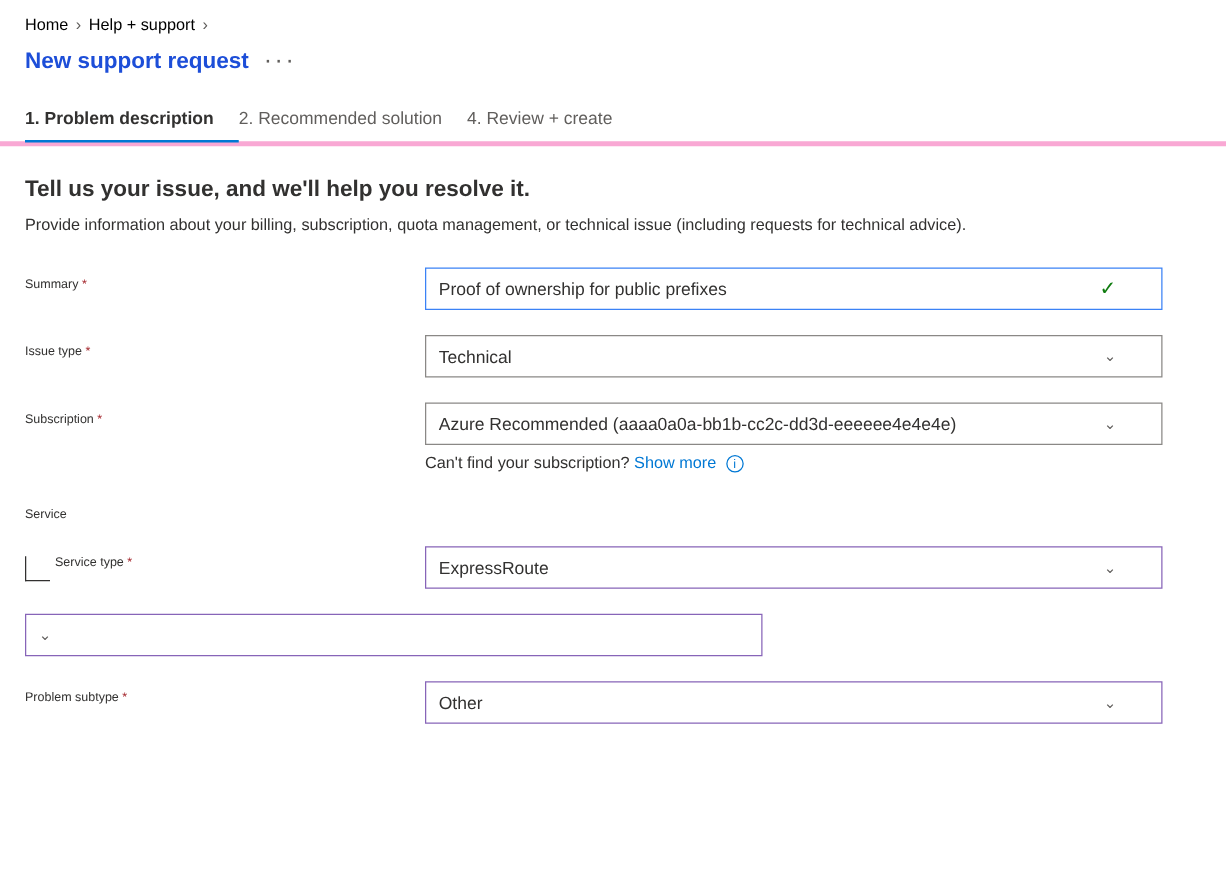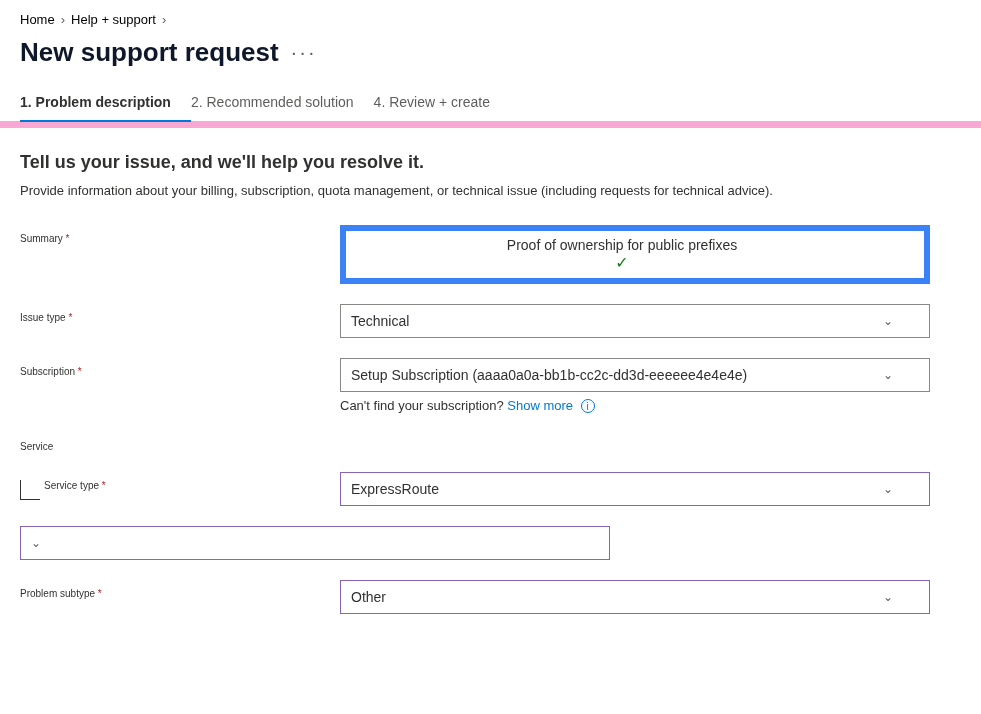--- a/index.html
+++ b/index.html
@@ -5,24 +5,24 @@
     * { box-sizing: border-box; margin: 0; padding: 0; }
     body { font-family: 'Segoe UI', Arial, sans-serif; font-size: 14px; color: #323130; background: #fff; }
 
     .page-container { max-width: 981px; min-height: 714px; padding: 0; overflow: hidden; }
 
     .breadcrumb { display: flex; align-items: center; padding: 12px 20px 6px 20px; font-size: 13px; }
     .breadcrumb a { color: #000000; text-decoration: none; }
     .breadcrumb-sep { margin: 0 6px; color: #605e5c; }
 
     .page-header { display: flex; align-items: center; padding: 4px 20px 16px 20px; }
-    .page-title { font-size: 26px; font-weight: 600; color: #0f172a; }
+    .page-title { font-size: 18px; font-weight: 600; color: #1d4ed8; }
     .page-menu { margin-left: 12px; color: #605e5c; font-size: 20px; cursor: pointer; letter-spacing: 2px; }
 
-    .tabs-container { border-bottom: 7px solid #f9a8d4; padding: 0 20px; }
+    .tabs-container { border-bottom: 4px solid #f9a8d4; padding: 0 20px; }
     .tabs { display: flex; gap: 0; }
     .tab { padding: 10px 20px 10px 0; font-size: 14px; color: #605e5c; cursor: pointer; border-bottom: 2px solid transparent; margin-bottom: -1px; white-space: nowrap; }
     .tab.active { color: #323130; border-bottom: 2px solid #0078d4; font-weight: 600; }
 
     .content { padding: 24px 20px; }
 
     .section-title { font-size: 18px; font-weight: 600; color: #323130; margin-bottom: 8px; }
     .section-desc { font-size: 13px; color: #323130; line-height: 1.5; margin-bottom: 24px; }
 
     .form-row { display: flex; align-items: flex-start; margin-bottom: 20px; }
@@ -38,21 +38,21 @@
       font-size: 14px;
       color: #323130;
       background: #fff;
       cursor: pointer;
       display: flex;
       align-items: center;
       justify-content: space-between;
       min-height: 34px;
     }
     .select-box.purple-border { border: 1px solid #8764b8; justify-content: space-between; }
-    .select-box.valid { border: 6px solid #3b82f6; flex-direction: column; }
+    .select-box.valid { border: 1px solid #3b82f6; }
     .select-text { flex: 1; }
     .select-icon { color: #605e5c; font-size: 12px; }
     .select-check { color: #107c10; font-size: 16px; }
 
     .subscription-hint { margin-top: 6px; font-size: 13px; }
     .subscription-hint a { color: #0078d4; text-decoration: none; }
     .info-icon { display: inline-block; width: 14px; height: 14px; border-radius: 50%; border: 1px solid #0078d4; color: #0078d4; font-size: 10px; text-align: center; line-height: 13px; margin-left: 4px; cursor: pointer; }
 
     .radio-group { display: flex; align-items: center; gap: 20px; padding-top: 6px; }
     .radio-option { display: flex; align-items: center; gap: 6px; cursor: pointer; font-size: 14px; }
@@ -124,21 +124,21 @@
     </div>
 
     <div class="form-row">
       <div class="form-label">
         <span>Subscription</span>
         <span class="required-star"> *</span>
       </div>
       <div class="form-control-wrapper">
         <div class="select-wrapper">
           <div class="select-box">
-            <span class="select-text">Setup Subscription (aaaa0a0a-bb1b-cc2c-dd3d-eeeeee4e4e4e)</span>
+            <span class="select-text">Azure Recommended (aaaa0a0a-bb1b-cc2c-dd3d-eeeeee4e4e4e)</span>
             <span class="select-icon">⌄</span>
           </div>
         </div>
         <div class="subscription-hint">
           <span>Can't find your subscription?</span>
           <a href="#"> <span>Show more</span></a>
           <span class="info-icon">i</span>
         </div>
       </div>
     </div>

